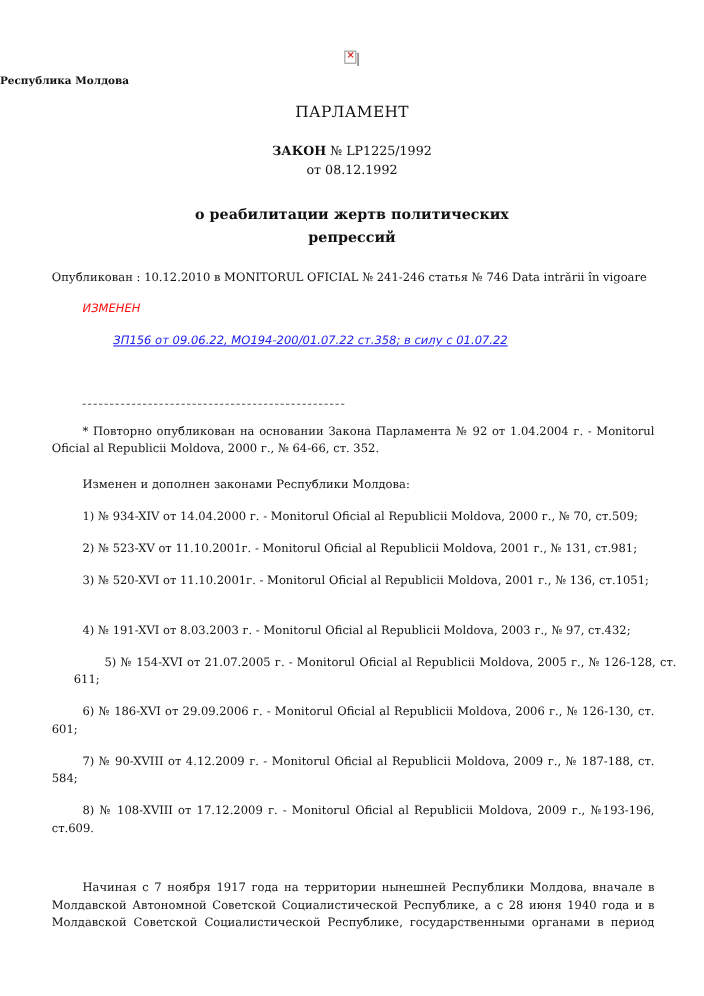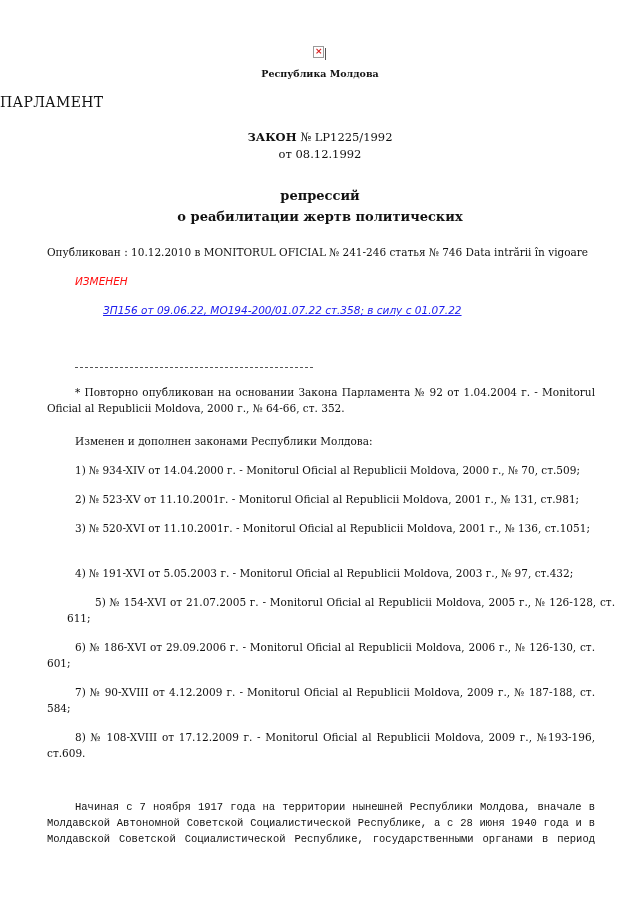--- a/index.html
+++ b/index.html
@@ -41,29 +41,29 @@
       font-family: "DejaVu Sans", sans-serif;
       font-size: 9px;
       color: #d81e1e;
       font-weight: bold;
       line-height: 14px;
     }
     .republic {
       position: absolute;
       left: 0; right: 0;
       top: 68px;
-      text-align: center;
       font-size: 9.5px;
       font-weight: bold;
       font-family: "DejaVu Serif", serif;
     }
     .parliament {
       position: absolute;
       left: 0; right: 0;
       top: 94px;
+      text-align: center;
       font-size: 14px;
       letter-spacing: 0.3px;
     }
     .law-number {
       position: absolute;
       left: 0; right: 0;
       top: 130px;
       text-align: center;
       font-size: 11.5px;
     }
@@ -122,59 +122,59 @@
     }
     .para {
       position: absolute;
       left: 47px;
       width: 548px;
       font-size: 10.5px;
       line-height: 16px;
       text-align: justify;
       text-indent: 28px;
     }
-    .justify-last { text-align-last: justify; font-family: Liberation Mono, monospace; }
+    .justify-last { text-align-last: justify; }
   </style>
 </head>
 <body>
 
 <div class="img-placeholder">
     <span>×</span>
   </div>
 
 <div class="republic">Республика Молдова</div>
 
 <div class="parliament">ПАРЛАМЕНТ</div>
 
 <div class="law-number">
   <b>ЗАКОН</b>
   <span>№ LP1225/1992</span>
 </div>
 
 <div class="law-date">от 08.12.1992</div>
 
 <div class="title">
+  <div>о реабилитации жертв политических</div>
   <div>репрессий</div>
-  <div>о реабилитации жертв политических</div>
 </div>
 
 <div class="published">Опубликован : 10.12.2010 в MONITORUL OFICIAL № 241-246 статья № 746 Data intrării în vigoare</div>
 
 <div class="modified">ИЗМЕНЕН</div>
 
 <a class="mod-link">ЗП156 от 09.06.22, MO194-200/01.07.22 ст.358; в силу с 01.07.22</a>
 
 <div class="rule"></div>
 
 <div class="para" style="top:384px;">* Повторно опубликован на основании Закона Парламента № 92 от 1.04.2004 г. - Monitorul Oficial al Republicii Moldova, 2000 г., № 64-66, ст. 352.</div>
 
 <div class="para" style="top:433px;">Изменен и дополнен законами Республики Молдова:</div>
 
 <div class="para" style="top:462px;">1) № 934-XIV от 14.04.2000 г. - Monitorul Oficial al Republicii Moldova, 2000 г., № 70, ст.509;</div>
 <div class="para" style="top:491px;">2) № 523-XV от 11.10.2001г. - Monitorul Oficial al Republicii Moldova, 2001 г., № 131, ст.981;</div>
 <div class="para" style="top:520px;">3) № 520-XVI от 11.10.2001г. - Monitorul Oficial al Republicii Moldova, 2001 г., № 136, ст.1051;</div>
-<div class="para" style="top:565px;">4) № 191-XVI от 5.05.2003 г. - Monitorul Oficial al Republicii Moldova, 2003 г., № 97, ст.432;</div>
+<div class="para" style="top:565px;">4) № 191-XVI от 8.03.2003 г. - Monitorul Oficial al Republicii Moldova, 2003 г., № 97, ст.432;</div>
 <div class="para" style="top:594px;margin-left:20px;">5) № 154-XVI от 21.07.2005 г. - Monitorul Oficial al Republicii Moldova, 2005 г., № 126-128, ст. 611;</div>
 <div class="para" style="top:639px;">6) № 186-XVI от 29.09.2006 г. - Monitorul Oficial al Republicii Moldova, 2006 г., № 126-130, ст. 601;</div>
 <div class="para" style="top:684px;">7) № 90-XVIII от 4.12.2009 г. - Monitorul Oficial al Republicii Moldova, 2009 г., № 187-188, ст. 584;</div>
 <div class="para" style="top:729px;">8) № 108-XVIII от 17.12.2009 г. - Monitorul Oficial al Republicii Moldova, 2009 г., №193-196, ст.609.</div>
 
 <div class="para justify-last" style="top:799px;">Начиная с 7 ноября 1917 года на территории нынешней Республики Молдова, вначале в Молдавской Автономной Советской Социалистической Республике, а с 28 июня 1940 года и в Молдавской Советской Социалистической Республике, государственными органами в период</div>
 
 </body></html>

